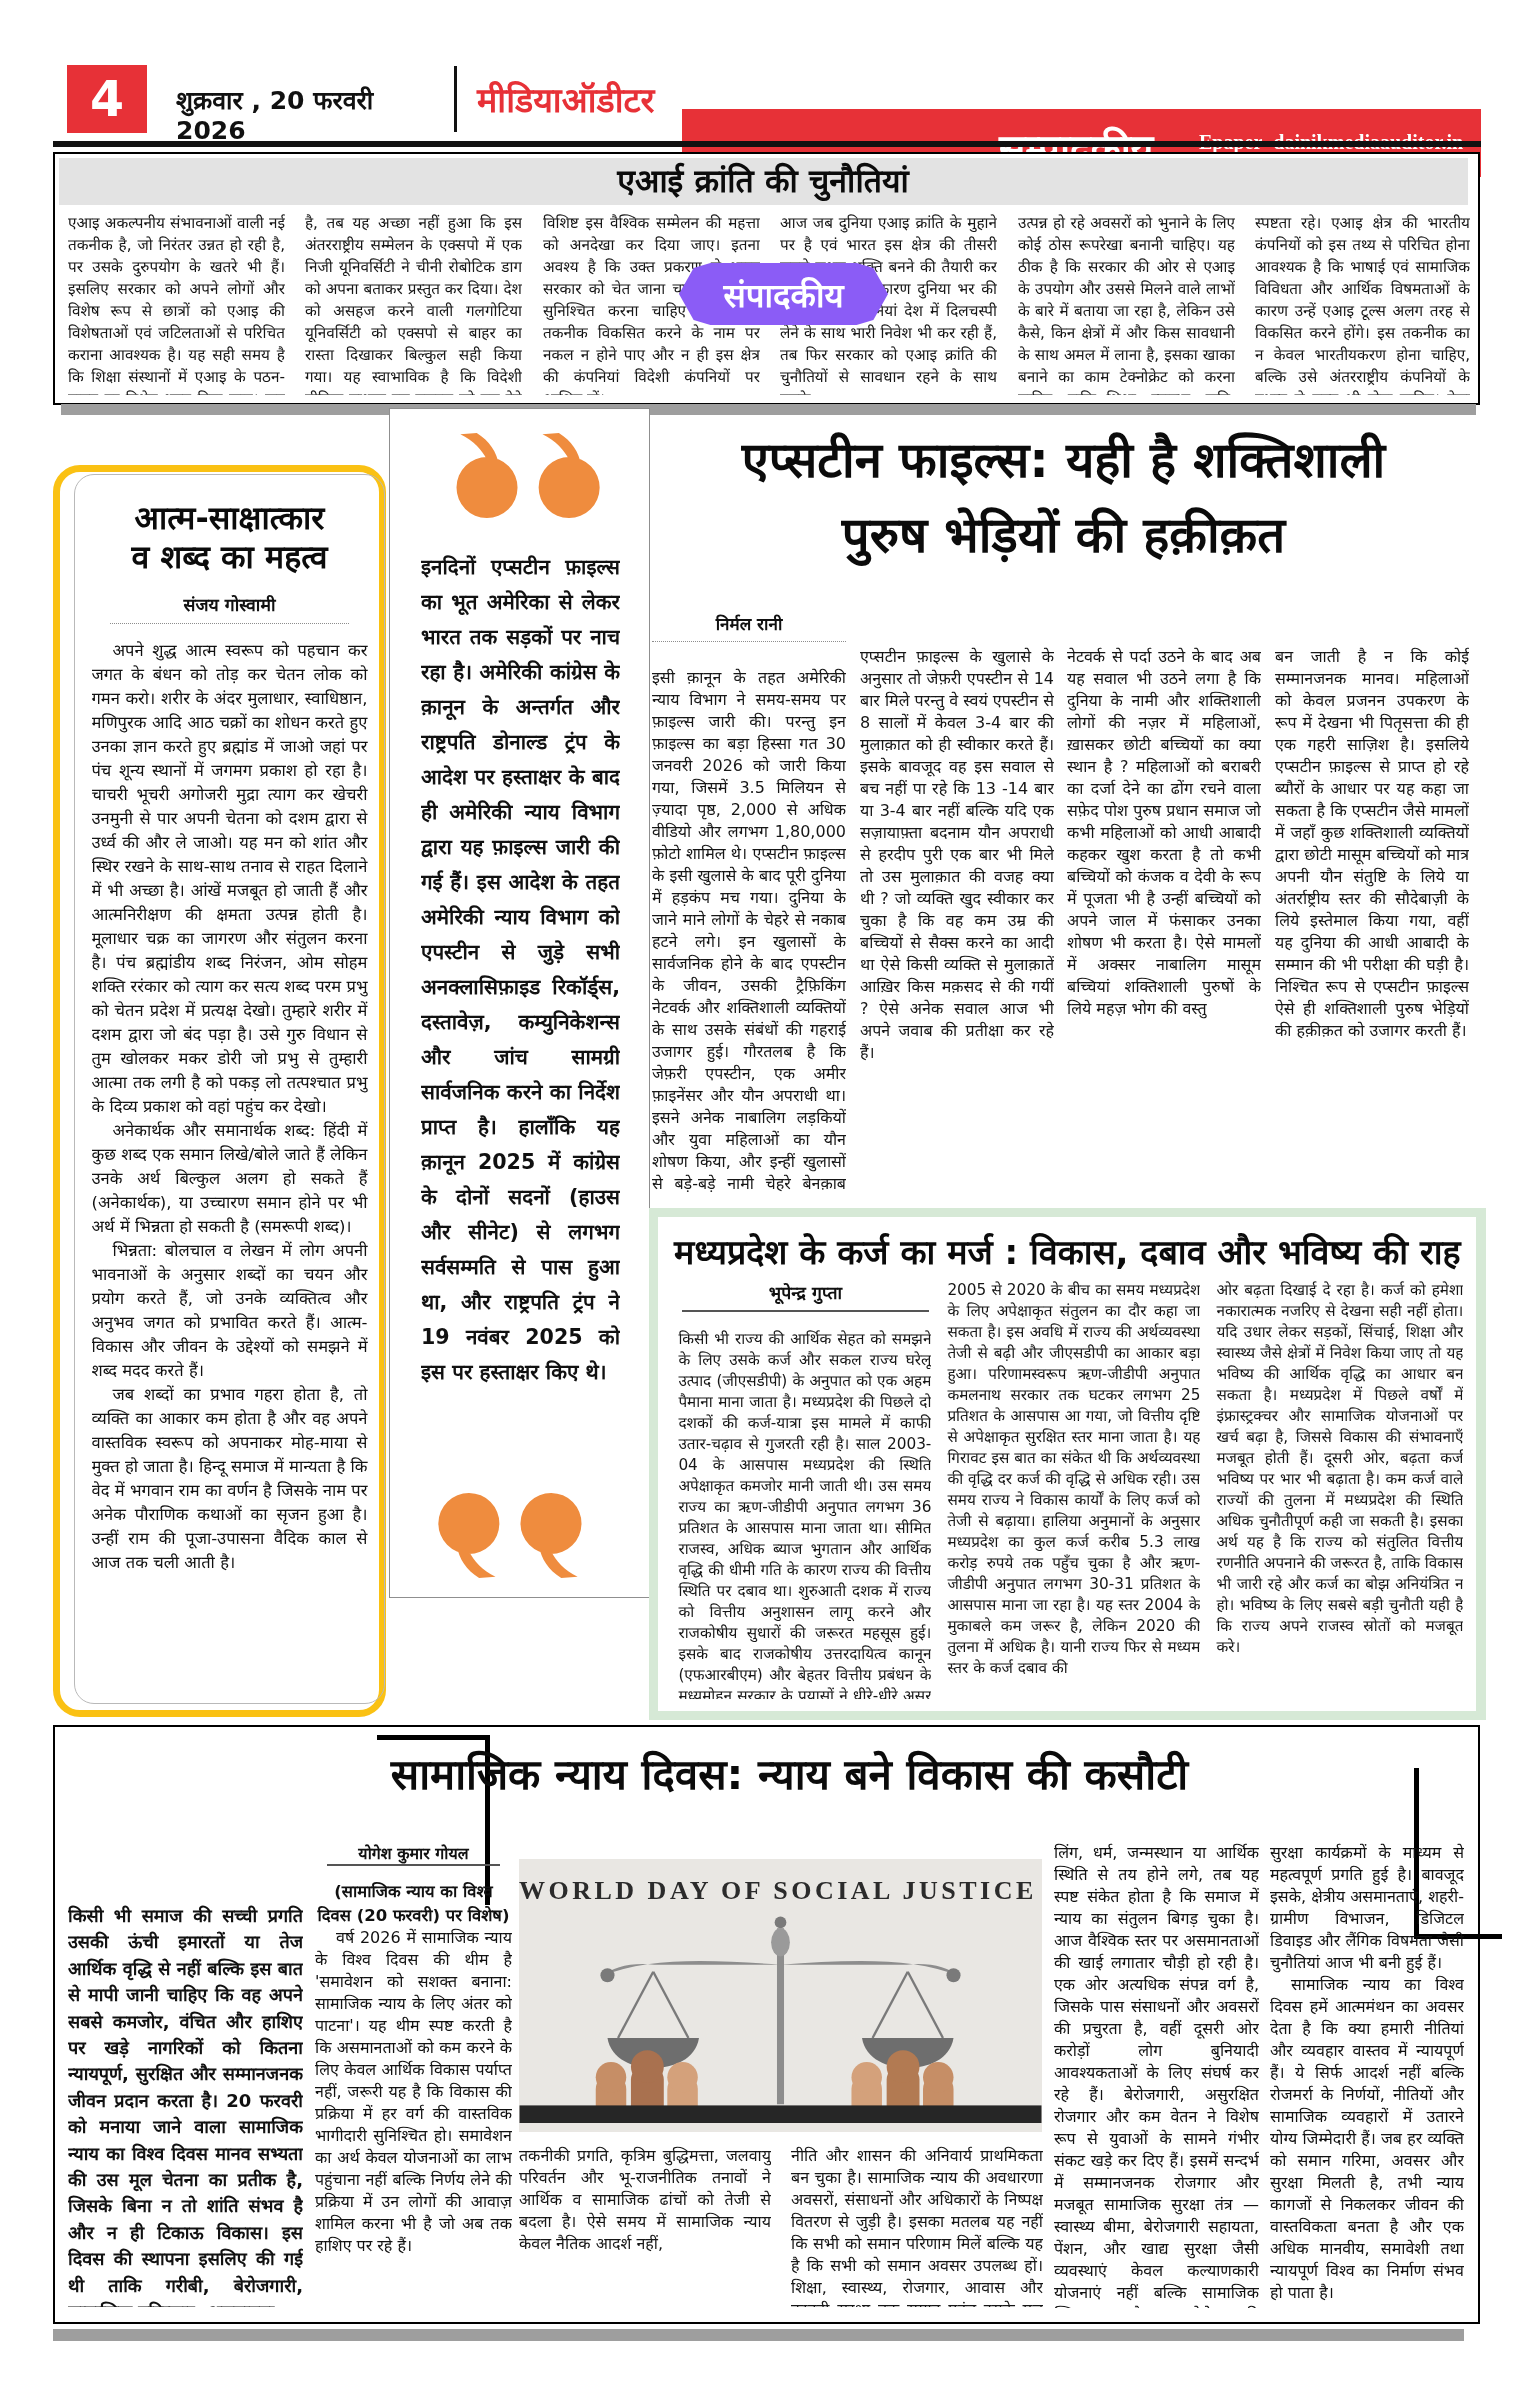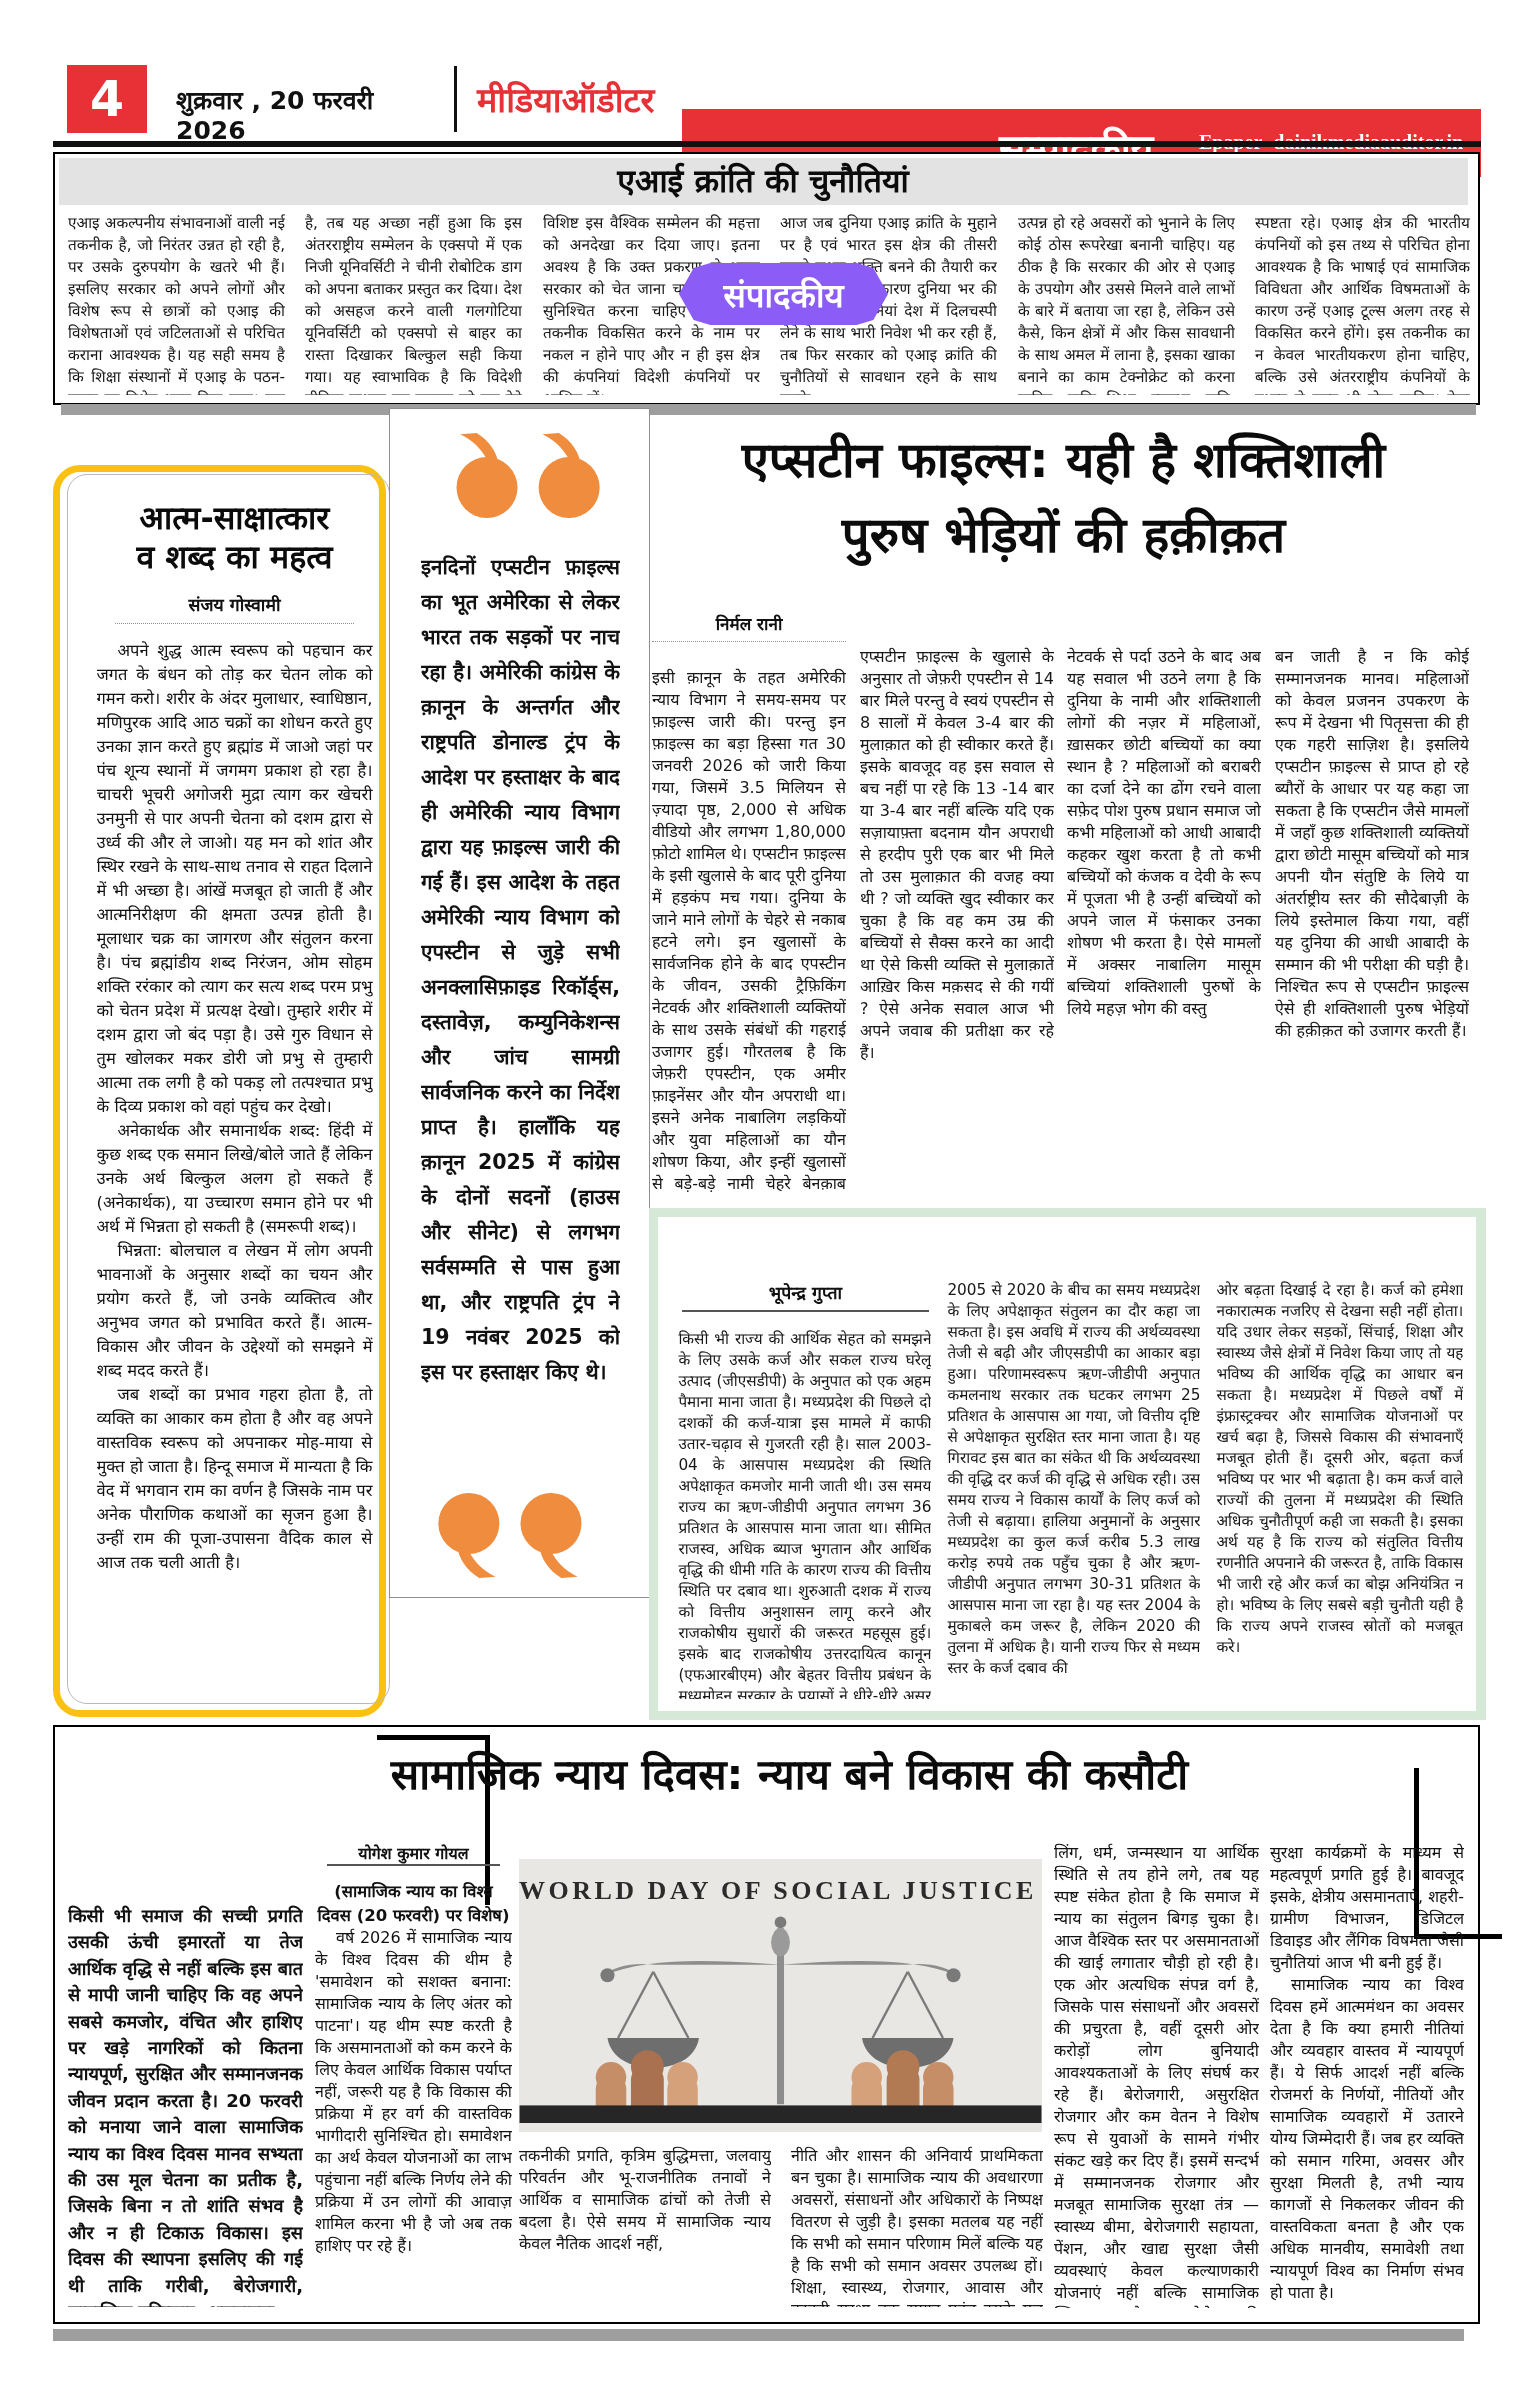--- a/index.html
+++ b/index.html
@@ -61,21 +61,21 @@
   <div class="abs col" style="left:725px;top:58px;width:217px;height:183px;">आज जब दुनिया एआइ क्रांति के मुहाने पर है एवं भारत इस क्षेत्र की तीसरी सबसे सक्षम शक्ति बनने की तैयारी कर रहा है और इसी कारण दुनिया भर की नामी एआइ कंपनियां देश में दिलचस्पी लेने के साथ भारी निवेश भी कर रही हैं, तब फिर सरकार को एआइ क्रांति की चुनौतियों से सावधान रहने के साथ उसके</div>
   <div class="abs col" style="left:963px;top:58px;width:217px;height:183px;">उत्पन्न हो रहे अवसरों को भुनाने के लिए कोई ठोस रूपरेखा बनानी चाहिए। यह ठीक है कि सरकार की ओर से एआइ के उपयोग और उससे मिलने वाले लाभों के बारे में बताया जा रहा है, लेकिन उसे कैसे, किन क्षेत्रों में और किस सावधानी के साथ अमल में लाना है, इसका खाका बनाने का काम टेक्नोक्रेट को करना चाहिए, ताकि शिक्षा, स्वास्थ्य, कृषि, उद्योग से लेकर शासन-प्रशासन में इस तकनीक के उपयोग को लेकर पूरी तरह</div>
   <div class="abs col" style="left:1200px;top:58px;width:215px;height:183px;">स्पष्टता रहे। एआइ क्षेत्र की भारतीय कंपनियों को इस तथ्य से परिचित होना आवश्यक है कि भाषाई एवं सामाजिक विविधता और आर्थिक विषमताओं के कारण उन्हें एआइ टूल्स अलग तरह से विकसित करने होंगे। इस तकनीक का न केवल भारतीयकरण होना चाहिए, बल्कि उसे अंतरराष्ट्रीय कंपनियों के प्रभुत्व से मुक्त भी होना चाहिए। ऐसा होने पर ही एआइ सर्वजन हिताय और बहुजन सुखाय के मंत्र को सिद्ध कर सकेगी।</div>
   <div class="abs ribbon" style="left:624px;top:109px;width:209px;height:62px;">
     <span class="b" style="font-size:33px;">संपादकीय</span>
   </div>
 </div>
 <div class="abs greybar" style="left:61px;top:404px;width:1415px;height:10.6px;"></div>
 
 <div class="abs yellowbox" style="left:53px;top:465px;width:319px;height:1238px;">
-  <div class="yellow-inner abs" style="left:7px;top:2.4px;width:309px;height:1228px;padding-left:12px;">
+  <div class="yellow-inner abs" style="left:14px;top:2.4px;width:309px;height:1228px;">
     <div class="headline ctr" style="margin-top:23.5px;font-size:32px;line-height:39px;">
       <div>आत्म-साक्षात्कार</div>
       <div>व शब्द का महत्व</div>
     </div>
     <div class="byline" style="margin:15.3px 35px 0 35px;font-size:17.6px;padding-bottom:7px;border-bottom:1.8px dotted #8d8d8d;">संजय गोस्वामी</div>
     <div class="hidden-overflow" style="margin:15.3px 16.5px 0 16.5px;height:1081px;">
       <div class="just para" style="font-size:16.5px;line-height:24px;">अपने शुद्ध आत्म स्वरूप को पहचान कर जगत के बंधन को तोड़ कर चेतन लोक को गमन करो। शरीर के अंदर मुलाधार, स्वाधिष्ठान, मणिपुरक आदि आठ चक्रों का शोधन करते हुए उनका ज्ञान करते हुए ब्रह्मांड में जाओ जहां पर पंच शून्य स्थानों में जगमग प्रकाश हो रहा है। चाचरी भूचरी अगोजरी मुद्रा त्याग कर खेचरी उनमुनी से पार अपनी चेतना को दशम द्वारा से उर्ध्व की और ले जाओ। यह मन को शांत और स्थिर रखने के साथ-साथ तनाव से राहत दिलाने में भी अच्छा है। आंखें मजबूत हो जाती हैं और आत्मनिरीक्षण की क्षमता उत्पन्न होती है। मूलाधार चक्र का जागरण और संतुलन करना है। पंच ब्रह्मांडीय शब्द निरंजन, ओम सोहम शक्ति ररंकार को त्याग कर सत्य शब्द परम प्रभु को चेतन प्रदेश में प्रत्यक्ष देखो। तुम्हारे शरीर में दशम द्वारा जो बंद पड़ा है। उसे गुरु विधान से तुम खोलकर मकर डोरी जो प्रभु से तुम्हारी आत्मा तक लगी है को पकड़ लो तत्पश्चात प्रभु के दिव्य प्रकाश को वहां पहुंच कर देखो।</div>
       <div class="just para" style="font-size:16.5px;line-height:24px;">अनेकार्थक और समानार्थक शब्द: हिंदी में कुछ शब्द एक समान लिखे/बोले जाते हैं लेकिन उनके अर्थ बिल्कुल अलग हो सकते हैं (अनेकार्थक), या उच्चारण समान होने पर भी अर्थ में भिन्नता हो सकती है (समरूपी शब्द)।</div>
       <div class="just para" style="font-size:16.5px;line-height:24px;">भिन्नता: बोलचाल व लेखन में लोग अपनी भावनाओं के अनुसार शब्दों का चयन और प्रयोग करते हैं, जो उनके व्यक्तित्व और अनुभव जगत को प्रभावित करते हैं। आत्म-विकास और जीवन के उद्देश्यों को समझने में शब्द मदद करते हैं।</div>
       <div class="just para" style="font-size:16.5px;line-height:24px;">जब शब्दों का प्रभाव गहरा होता है, तो व्यक्ति का आकार कम होता है और वह अपने वास्तविक स्वरूप को अपनाकर मोह-माया से मुक्त हो जाता है। हिन्दू समाज में मान्यता है कि वेद में भगवान राम का वर्णन है जिसके नाम पर अनेक पौराणिक कथाओं का सृजन हुआ है। उन्हीं राम की पूजा-उपासना वैदिक काल से आज तक चली आती है।</div>
@@ -104,20 +104,21 @@
   <div>पुरुष भेड़ियों की हक़ीक़त</div>
 </div>
 <div class="abs byline" style="left:652px;top:612px;width:194px;font-size:17px;padding-bottom:5.9px;border-bottom:1.8px dotted #8d8d8d;">निर्मल रानी</div>
 <div class="abs col" style="left:652px;top:667px;width:194px;height:532px;font-size:16px;line-height:22px;">इसी क़ानून के तहत अमेरिकी न्याय विभाग ने समय-समय पर फ़ाइल्स जारी की। परन्तु इन फ़ाइल्स का बड़ा हिस्सा गत 30 जनवरी 2026 को जारी किया गया, जिसमें 3.5 मिलियन से ज़्यादा पृष्ठ, 2,000 से अधिक वीडियो और लगभग 1,80,000 फ़ोटो शामिल थे। एप्सटीन फ़ाइल्स के इसी खुलासे के बाद पूरी दुनिया में हड़कंप मच गया। दुनिया के जाने माने लोगों के चेहरे से नकाब हटने लगे। इन खुलासों के सार्वजनिक होने के बाद एपस्टीन के जीवन, उसकी ट्रैफ़िकिंग नेटवर्क और शक्तिशाली व्यक्तियों के साथ उसके संबंधों की गहराई उजागर हुई। गौरतलब है कि जेफ़री एपस्टीन, एक अमीर फ़ाइनेंसर और यौन अपराधी था। इसने अनेक नाबालिग लड़कियों और युवा महिलाओं का यौन शोषण किया, और इन्हीं खुलासों से बड़े-बड़े नामी चेहरे बेनक़ाब हुए।</div>
 <div class="abs col" style="left:860px;top:646px;width:194px;height:552px;font-size:16px;line-height:22px;">एप्सटीन फ़ाइल्स के खुलासे के अनुसार तो जेफ़री एपस्टीन से 14 बार मिले परन्तु वे स्वयं एपस्टीन से 8 सालों में केवल 3-4 बार की मुलाक़ात को ही स्वीकार करते हैं। इसके बावजूद वह इस सवाल से बच नहीं पा रहे कि 13 -14 बार या 3-4 बार नहीं बल्कि यदि एक सज़ायाफ़्ता बदनाम यौन अपराधी से हरदीप पुरी एक बार भी मिले तो उस मुलाक़ात की वजह क्या थी ? जो व्यक्ति खुद स्वीकार कर चुका है कि वह कम उम्र की बच्चियों से सैक्स करने का आदी था ऐसे किसी व्यक्ति से मुलाक़ातें आख़िर किस मक़सद से की गयीं ? ऐसे अनेक सवाल आज भी अपने जवाब की प्रतीक्षा कर रहे हैं।</div>
 <div class="abs col" style="left:1067px;top:646px;width:194px;height:552px;font-size:16px;line-height:22px;">नेटवर्क से पर्दा उठने के बाद अब यह सवाल भी उठने लगा है कि दुनिया के नामी और शक्तिशाली लोगों की नज़र में महिलाओं, ख़ासकर छोटी बच्चियों का क्या स्थान है ? महिलाओं को बराबरी का दर्जा देने का ढोंग रचने वाला सफ़ेद पोश पुरुष प्रधान समाज जो कभी महिलाओं को आधी आबादी कहकर खुश करता है तो कभी बच्चियों को कंजक व देवी के रूप में पूजता भी है उन्हीं बच्चियों को अपने जाल में फंसाकर उनका शोषण भी करता है। ऐसे मामलों में अक्सर नाबालिग मासूम बच्चियां शक्तिशाली पुरुषों के लिये महज़ भोग की वस्तु</div>
 <div class="abs col" style="left:1275px;top:646px;width:194px;height:552px;font-size:16px;line-height:22px;">बन जाती है न कि कोई सम्मानजनक मानव। महिलाओं को केवल प्रजनन उपकरण के रूप में देखना भी पितृसत्ता की ही एक गहरी साज़िश है। इसलिये एप्सटीन फ़ाइल्स से प्राप्त हो रहे ब्यौरों के आधार पर यह कहा जा सकता है कि एप्सटीन जैसे मामलों में जहाँ कुछ शक्तिशाली व्यक्तियों द्वारा छोटी मासूम बच्चियों को मात्र अपनी यौन संतुष्टि के लिये या अंतर्राष्ट्रीय स्तर की सौदेबाज़ी के लिये इस्तेमाल किया गया, वहीं यह दुनिया की आधी आबादी के सम्मान की भी परीक्षा की घड़ी है। निश्चित रूप से एप्सटीन फ़ाइल्स ऐसे ही शक्तिशाली पुरुष भेड़ियों की हक़ीक़त को उजागर करती हैं।</div>
 
 <div class="abs greenframe" style="left:649px;top:1208px;width:837px;height:512px;">
   <div class="abs" style="left:9.4px;top:9.4px;width:818px;height:494px;background:#fff;">
+    <div class="headline ctr" style="margin-top:10.6px;font-size:34px;">मध्यप्रदेश के कर्ज का मर्ज : विकास, दबाव और भविष्य की राह</div>
     <div class="byline" style="position:absolute;left:23.5px;top:63px;width:247px;font-size:17.6px;padding-bottom:5.9px;border-bottom:2.4px double #555;">भूपेन्द्र गुप्ता</div>
     <div class="abs col" style="left:20px;top:112px;width:253px;height:370px;font-size:15.3px;line-height:21px;">किसी भी राज्य की आर्थिक सेहत को समझने के लिए उसके कर्ज और सकल राज्य घरेलू उत्पाद (जीएसडीपी) के अनुपात को एक अहम पैमाना माना जाता है। मध्यप्रदेश की पिछले दो दशकों की कर्ज-यात्रा इस मामले में काफी उतार-चढ़ाव से गुजरती रही है। साल 2003-04 के आसपास मध्यप्रदेश की स्थिति अपेक्षाकृत कमजोर मानी जाती थी। उस समय राज्य का ऋण-जीडीपी अनुपात लगभग 36 प्रतिशत के आसपास माना जाता था। सीमित राजस्व, अधिक ब्याज भुगतान और आर्थिक वृद्धि की धीमी गति के कारण राज्य की वित्तीय स्थिति पर दबाव था। शुरुआती दशक में राज्य को वित्तीय अनुशासन लागू करने और राजकोषीय सुधारों की जरूरत महसूस हुई। इसके बाद राजकोषीय उत्तरदायित्व कानून (एफआरबीएम) और बेहतर वित्तीय प्रबंधन के मध्यमोहन सरकार के प्रयासों ने धीरे-धीरे असर दिखाया।</div>
     <div class="abs col" style="left:289px;top:63px;width:253px;height:418px;font-size:15.3px;line-height:21px;">2005 से 2020 के बीच का समय मध्यप्रदेश के लिए अपेक्षाकृत संतुलन का दौर कहा जा सकता है। इस अवधि में राज्य की अर्थव्यवस्था तेजी से बढ़ी और जीएसडीपी का आकार बड़ा हुआ। परिणामस्वरूप ऋण-जीडीपी अनुपात कमलनाथ सरकार तक घटकर लगभग 25 प्रतिशत के आसपास आ गया, जो वित्तीय दृष्टि से अपेक्षाकृत सुरक्षित स्तर माना जाता है। यह गिरावट इस बात का संकेत थी कि अर्थव्यवस्था की वृद्धि दर कर्ज की वृद्धि से अधिक रही। उस समय राज्य ने विकास कार्यों के लिए कर्ज को तेजी से बढ़ाया। हालिया अनुमानों के अनुसार मध्यप्रदेश का कुल कर्ज करीब 5.3 लाख करोड़ रुपये तक पहुँच चुका है और ऋण-जीडीपी अनुपात लगभग 30-31 प्रतिशत के आसपास माना जा रहा है। यह स्तर 2004 के मुकाबले कम जरूर है, लेकिन 2020 की तुलना में अधिक है। यानी राज्य फिर से मध्यम स्तर के कर्ज दबाव की</div>
     <div class="abs col" style="left:558px;top:63px;width:247px;height:418px;font-size:15.3px;line-height:21px;">ओर बढ़ता दिखाई दे रहा है। कर्ज को हमेशा नकारात्मक नजरिए से देखना सही नहीं होता। यदि उधार लेकर सड़कों, सिंचाई, शिक्षा और स्वास्थ्य जैसे क्षेत्रों में निवेश किया जाए तो यह भविष्य की आर्थिक वृद्धि का आधार बन सकता है। मध्यप्रदेश में पिछले वर्षों में इंफ्रास्ट्रक्चर और सामाजिक योजनाओं पर खर्च बढ़ा है, जिससे विकास की संभावनाएँ मजबूत होती हैं। दूसरी ओर, बढ़ता कर्ज भविष्य पर भार भी बढ़ाता है। कम कर्ज वाले राज्यों की तुलना में मध्यप्रदेश की स्थिति अधिक चुनौतीपूर्ण कही जा सकती है। इसका अर्थ यह है कि राज्य को संतुलित वित्तीय रणनीति अपनाने की जरूरत है, ताकि विकास भी जारी रहे और कर्ज का बोझ अनियंत्रित न हो। भविष्य के लिए सबसे बड़ी चुनौती यही है कि राज्य अपने राजस्व स्रोतों को मजबूत करे।</div>
   </div>
 </div>
 
 <div class="abs blackbox" style="left:53px;top:1725px;width:1423px;height:595px;">
 
   <div class="abs bracket" style="left:322px;top:8.2px;width:113px;height:4.7px;"></div>

